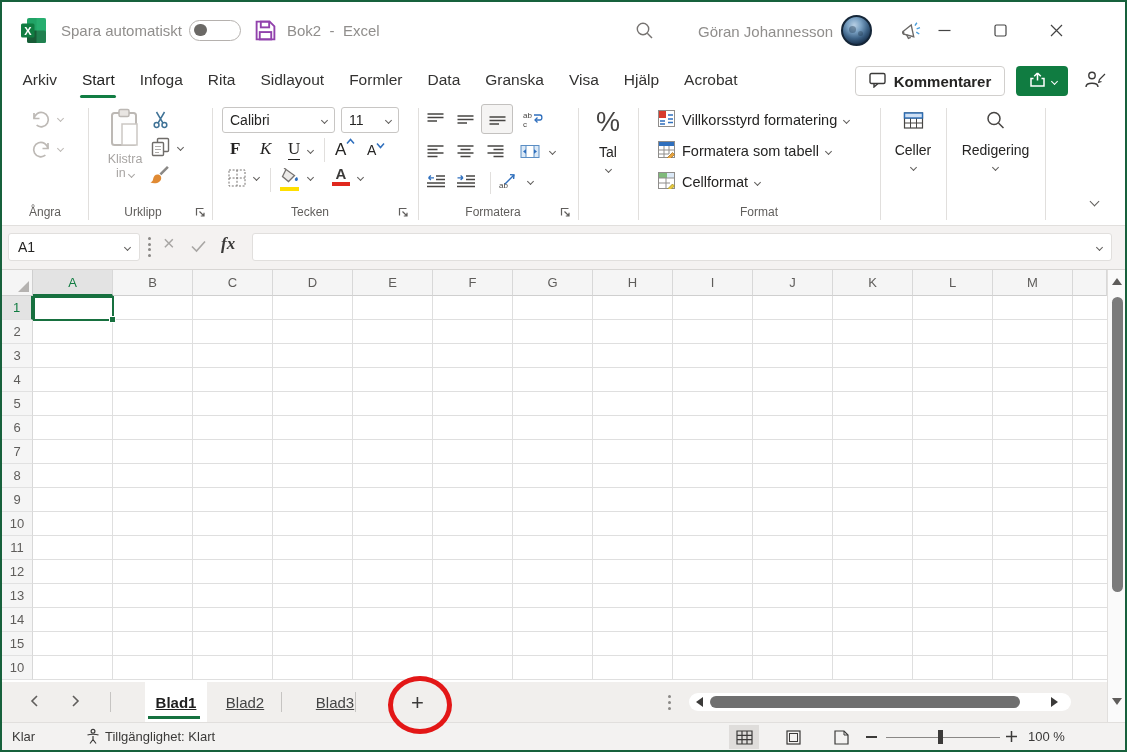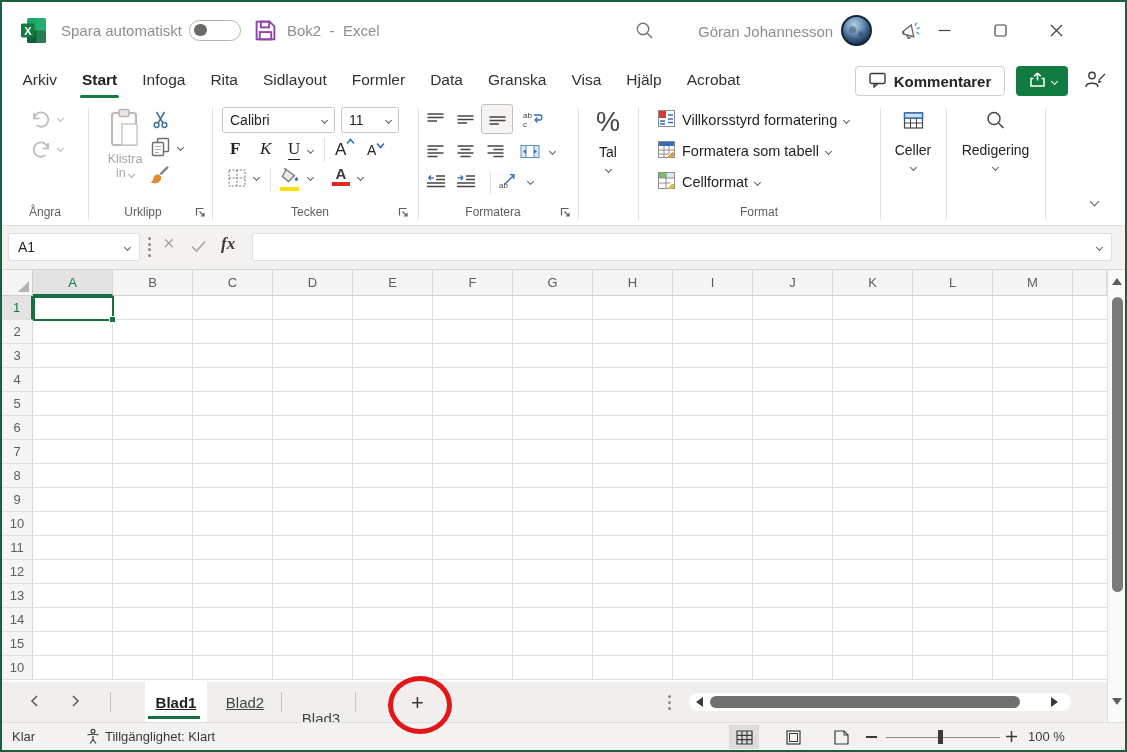--- a/index.html
+++ b/index.html
@@ -11,21 +11,21 @@
 
 .titlebar{left:0;top:0;width:1123px;height:58px;background:#fff;}
 .t-gray{color:#908e8c;font-size:15px;}
 .toggle{width:52px;height:21px;border:1.5px solid #b5b1ae;border-radius:11px;background:#fff;}
 .toggle .knob{position:absolute;left:4px;top:2.7px;width:12.5px;height:12.5px;border-radius:50%;background:#6b6966;}
 .winbtn{width:30px;height:40px;display:flex;align-items:center;justify-content:center;}
 
 .menurow{left:0;top:58px;width:1123px;height:40px;background:#fff;}
 .mtabs{position:absolute;left:8px;top:0;height:40px;display:flex;}
 .mtab{padding:0 12.5px;font-size:15.5px;color:#333231;display:flex;align-items:center;position:relative;}
-.mtab.active{font-weight:700;color:#212121;}
+.mtab.active{font-weight:400;color:#212121;}
 .mtab.active:after{content:"";position:absolute;left:11px;right:11px;bottom:2px;height:3px;background:#117d43;border-radius:2px;}
 .cmtbtn{position:absolute;left:853px;top:6px;width:150px;height:30px;border:1px solid #d1cfcd;border-radius:4px;background:#fff;display:flex;align-items:center;justify-content:center;gap:7px;font-size:15px;font-weight:700;color:#252423;}
 .sharebtn{position:absolute;left:1014px;top:6px;width:52px;height:30px;background:#107c41;border-radius:4px;display:flex;align-items:center;justify-content:center;gap:5px;}
 .sharebtn .chev{border-color:#fff;}
 
 .ribbon{left:0;top:98px;width:1123px;height:126px;background:#fff;border-bottom:1px solid #e1dfdd;}
 .gsep{position:absolute;top:8px;height:112px;width:1px;background:#e1dfdd;}
 .glabel{position:absolute;top:105px;font-size:12px;color:#605e5c;text-align:center;}
 .launcher{position:absolute;top:104px;width:12px;height:12px;}
 .combo{position:absolute;height:26px;background:#fff;border:1px solid #c8c6c4;border-radius:3px;display:flex;align-items:center;font-size:14px;color:#252423;padding:0 7px;justify-content:space-between;}
@@ -490,21 +490,21 @@
           <path d="M9 2 L4 7 L9 12" fill="none" stroke="#605e5c" stroke-width="1.6"></path>
         </svg></div>
     <div class="snav abs" style="left:66px;"><svg width="14" height="14">
           <path d="M5 2 L10 7 L5 12" fill="none" stroke="#605e5c" stroke-width="1.6"></path>
         </svg></div>
     <div class="ssep" style="left:108px;"></div>
     <div id="sheetTabs">
         <div class="stab active" style="left: 143px; width: 62px;">Blad1</div>
         <div class="stab" style="left: 207px; width: 72px;">Blad2</div>
         <div class="ssep" style="left: 279px;"></div>
-        <div class="stab" style="left: 283px; width: 72px; margin-top: 16px;">Blad3</div>
+        <div class="stab" style="left: 297px; width: 72px;">Blad3</div>
         <div class="ssep" style="left: 353px;"></div>
       </div>
     <div class="abs" style="left:409px;top:8px;font-size:22px;color:#3b3a39;font-weight:400;">+</div>
     <div class="redcircle"></div>
     <div class="abs dots3" style="left:666px;top:13px;">
         <i></i>
         <i></i>
         <i></i>
       </div>
     <div class="hscroll">

